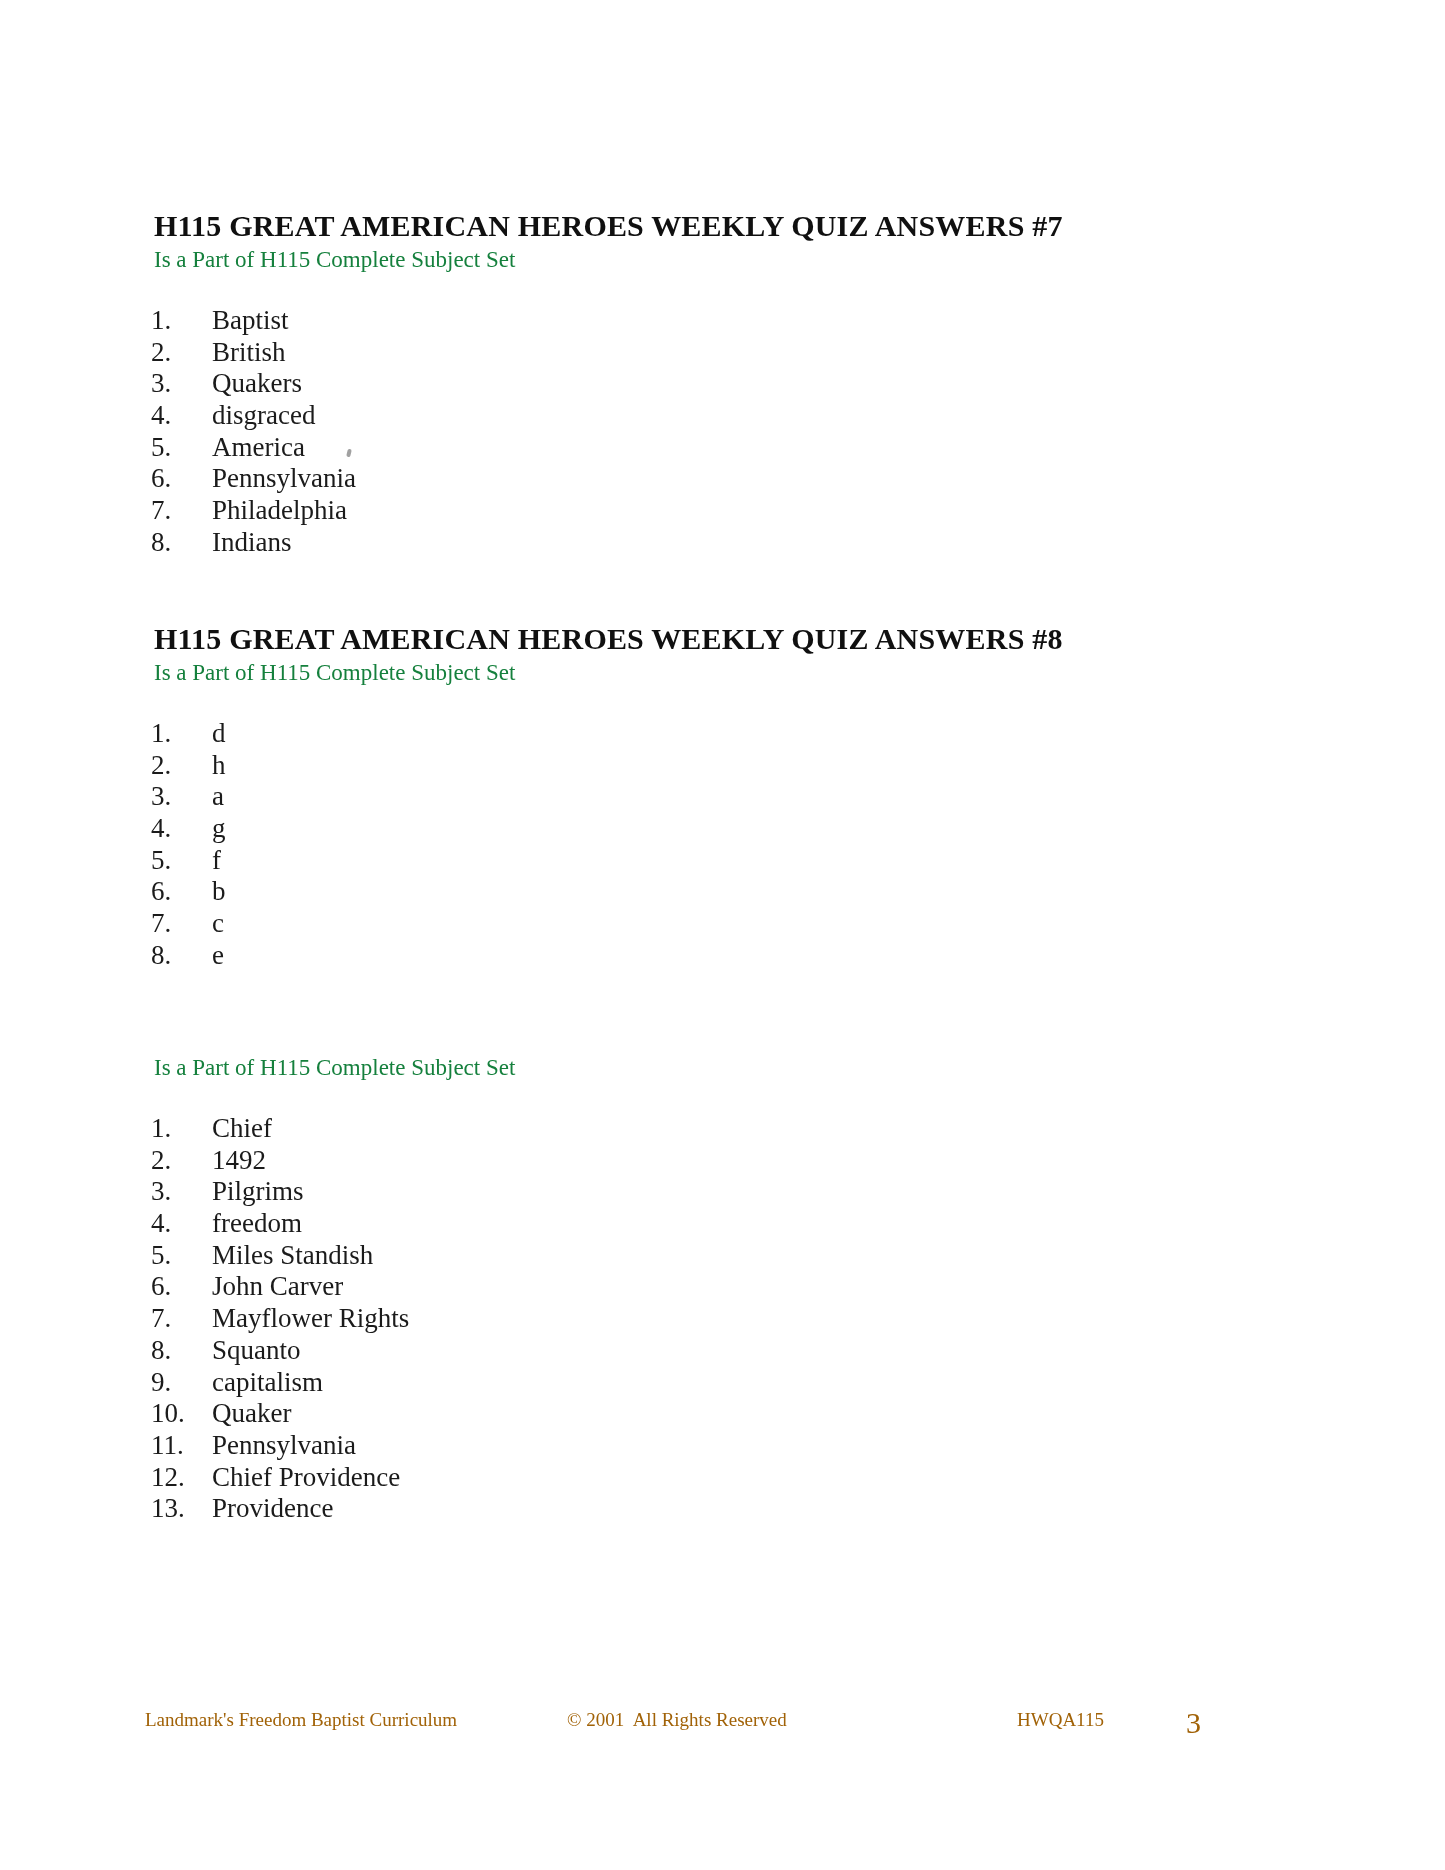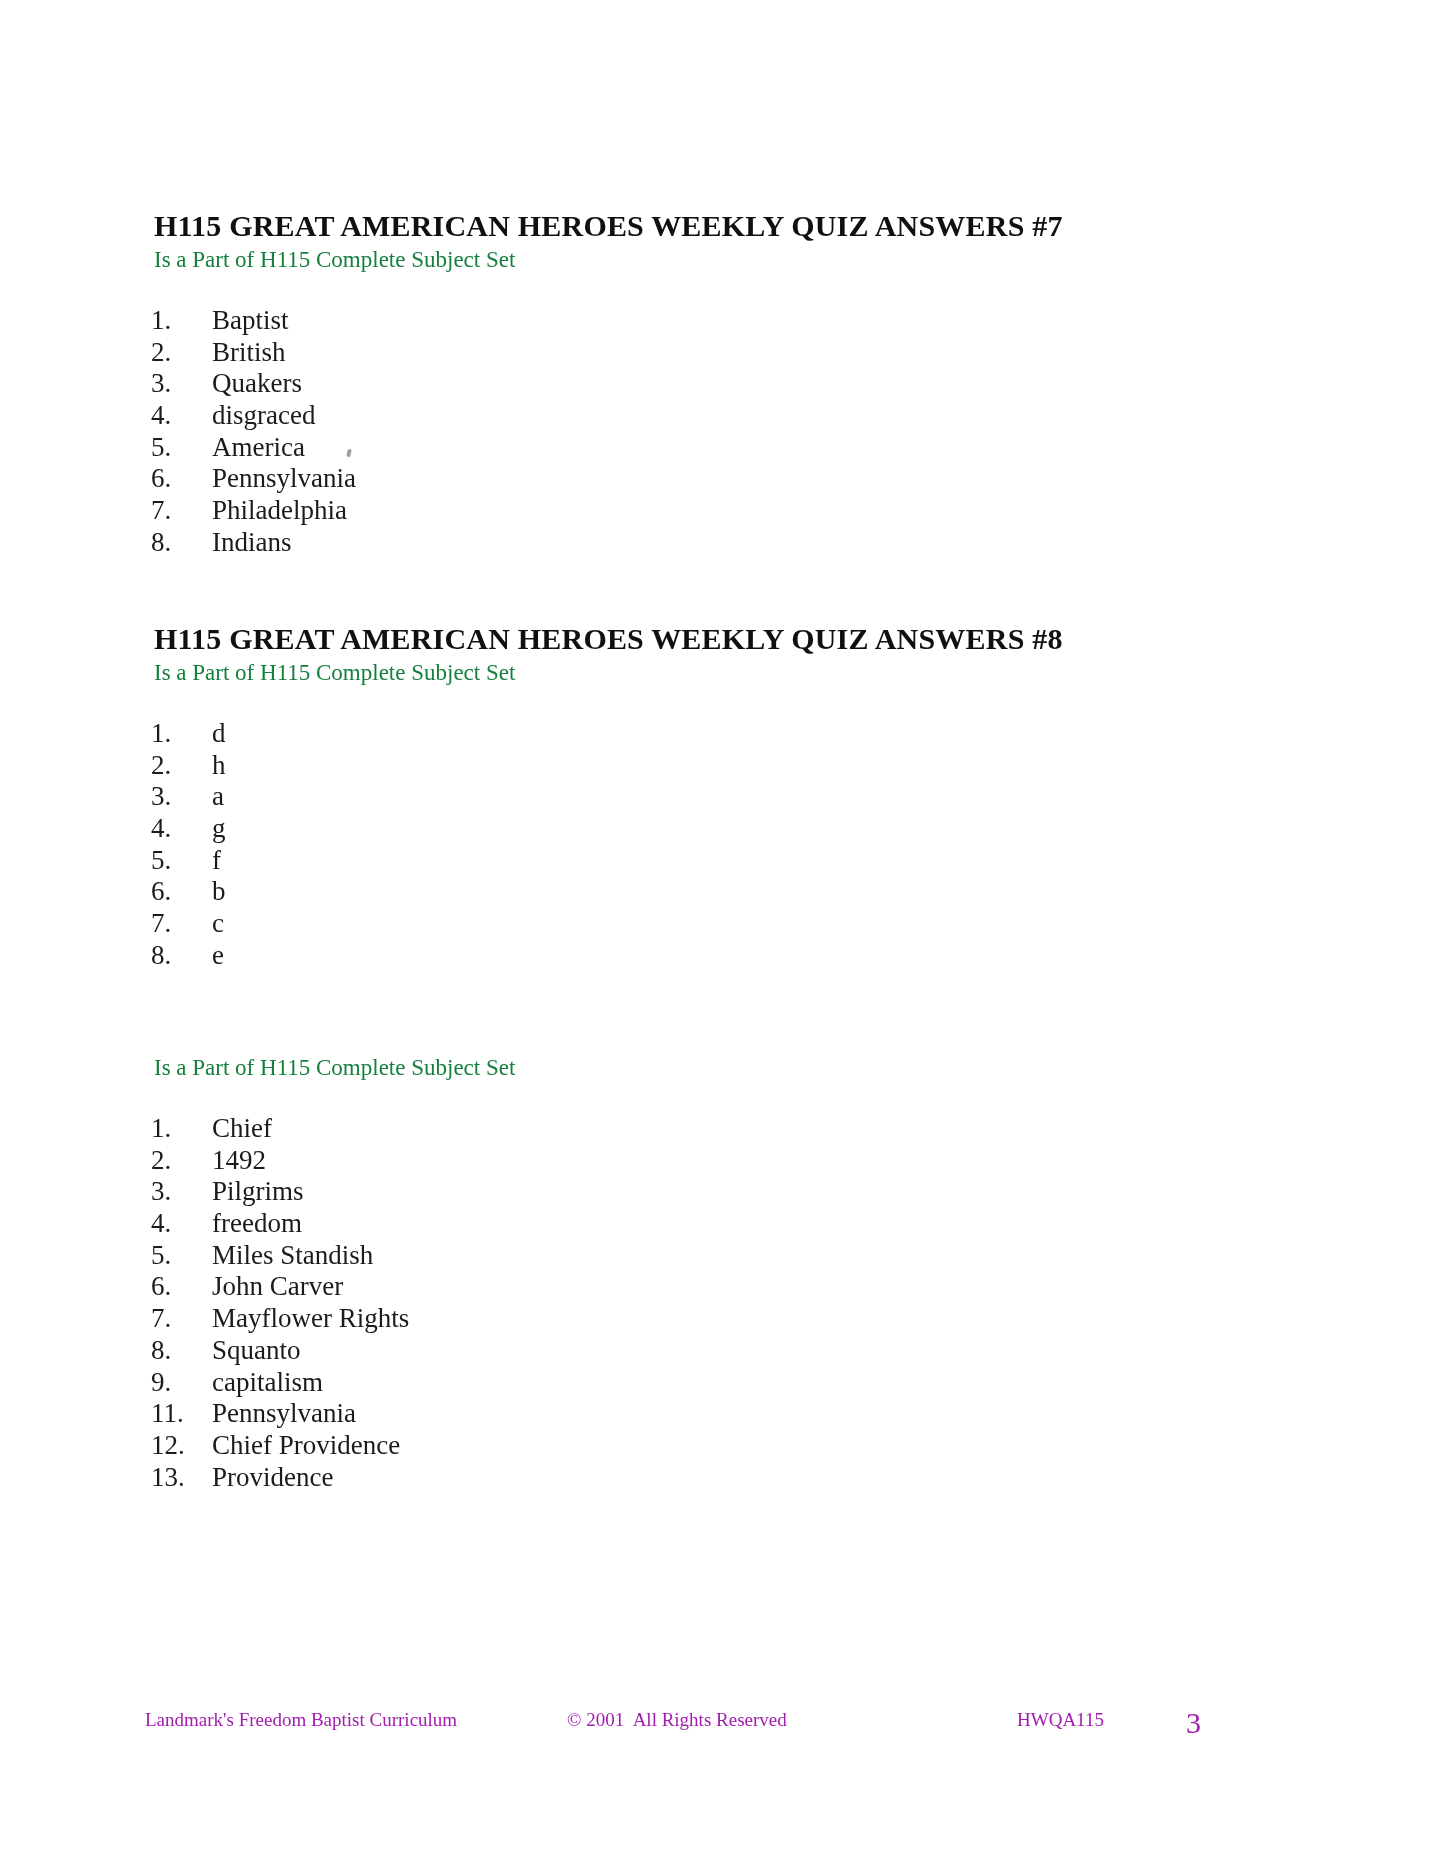--- a/index.html
+++ b/index.html
@@ -68,21 +68,21 @@
     transform: rotate(14deg);
     opacity: 0.85;
   }
   .footer {
     position: absolute;
     left: 0;
     top: 1705px;
     width: 1445px;
     height: 44px;
     font-size: 19px;
-    color: #a21caf;
+    color: #a16207;
   }
   .footer span { position: absolute; white-space: pre; }
   .f-left   { left: 145px;  top: 4px; }
   .f-center { left: 567px;  top: 4px; }
   .f-code   { left: 1017px; top: 4px; }
   .f-page   { left: 1186px; top: 1px; font-size: 30px; }
 </style>
 </head>
 <body>
 
@@ -198,20 +198,24 @@
           </div>
           <div class="row">
             <span class="num">8.</span>
             <span class="txt">Squanto</span>
           </div>
           <div class="row">
             <span class="num">9.</span>
             <span class="txt">capitalism</span>
           </div>
           <div class="row">
+            <span class="num">10.</span>
+            <span class="txt">Quaker</span>
+          </div>
+          <div class="row">
             <span class="num">11.</span>
             <span class="txt">Pennsylvania</span>
           </div>
           <div class="row">
             <span class="num">12.</span>
             <span class="txt">Chief Providence</span>
           </div>
           <div class="row">
             <span class="num">13.</span>
             <span class="txt">Providence</span>

